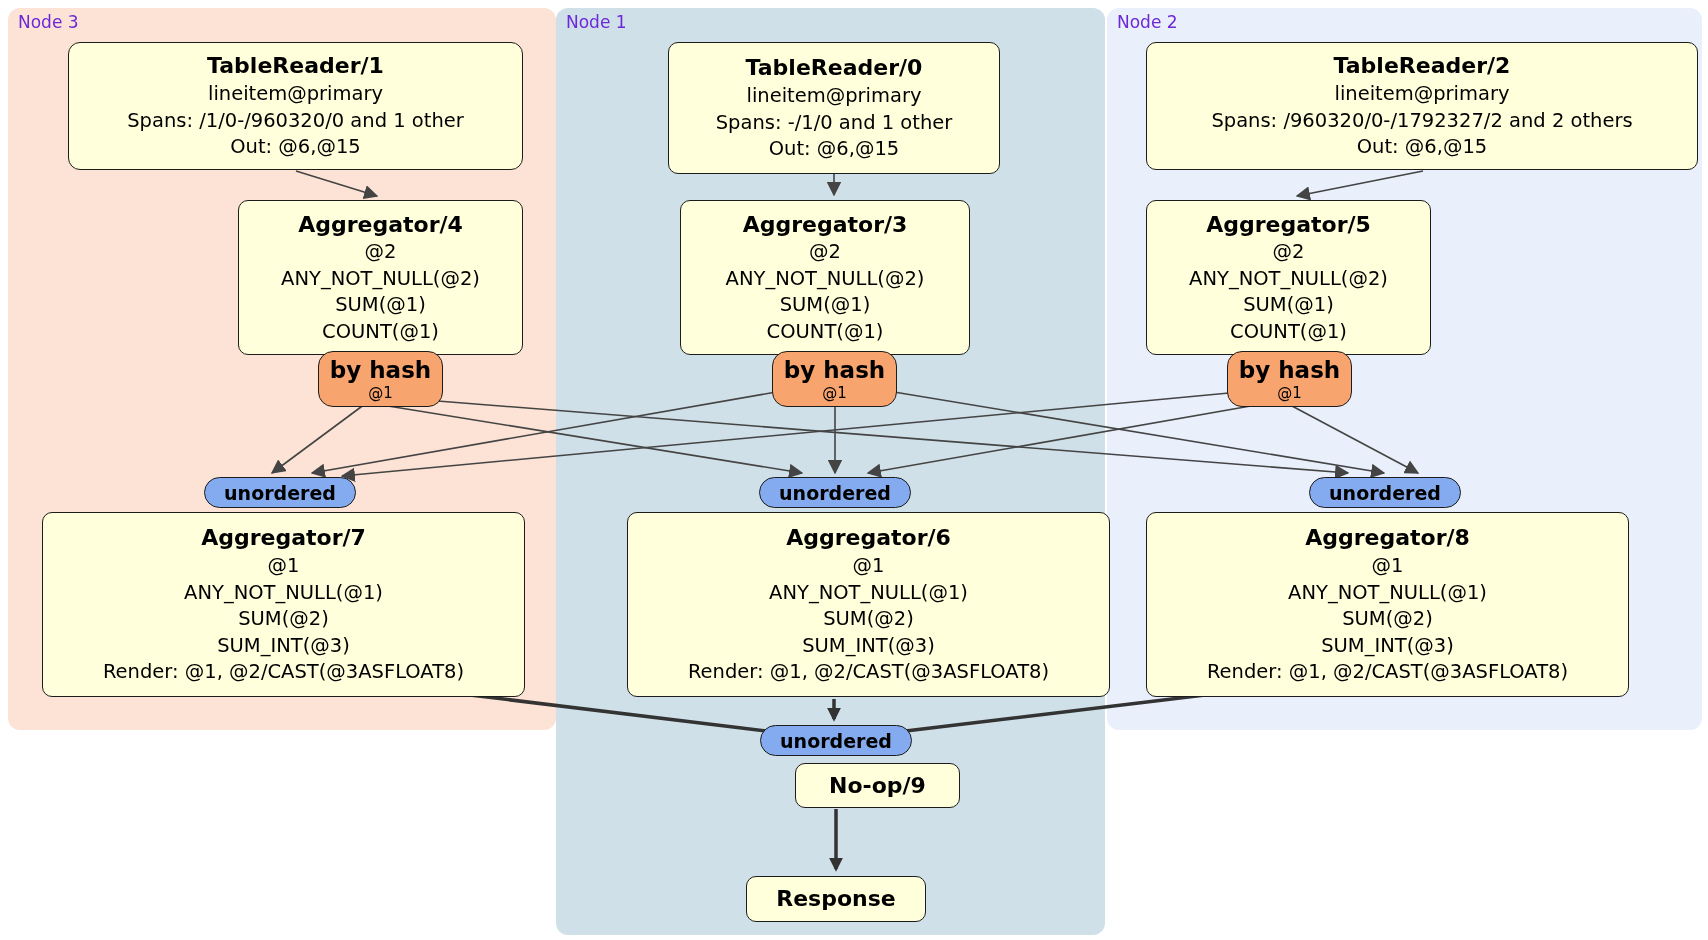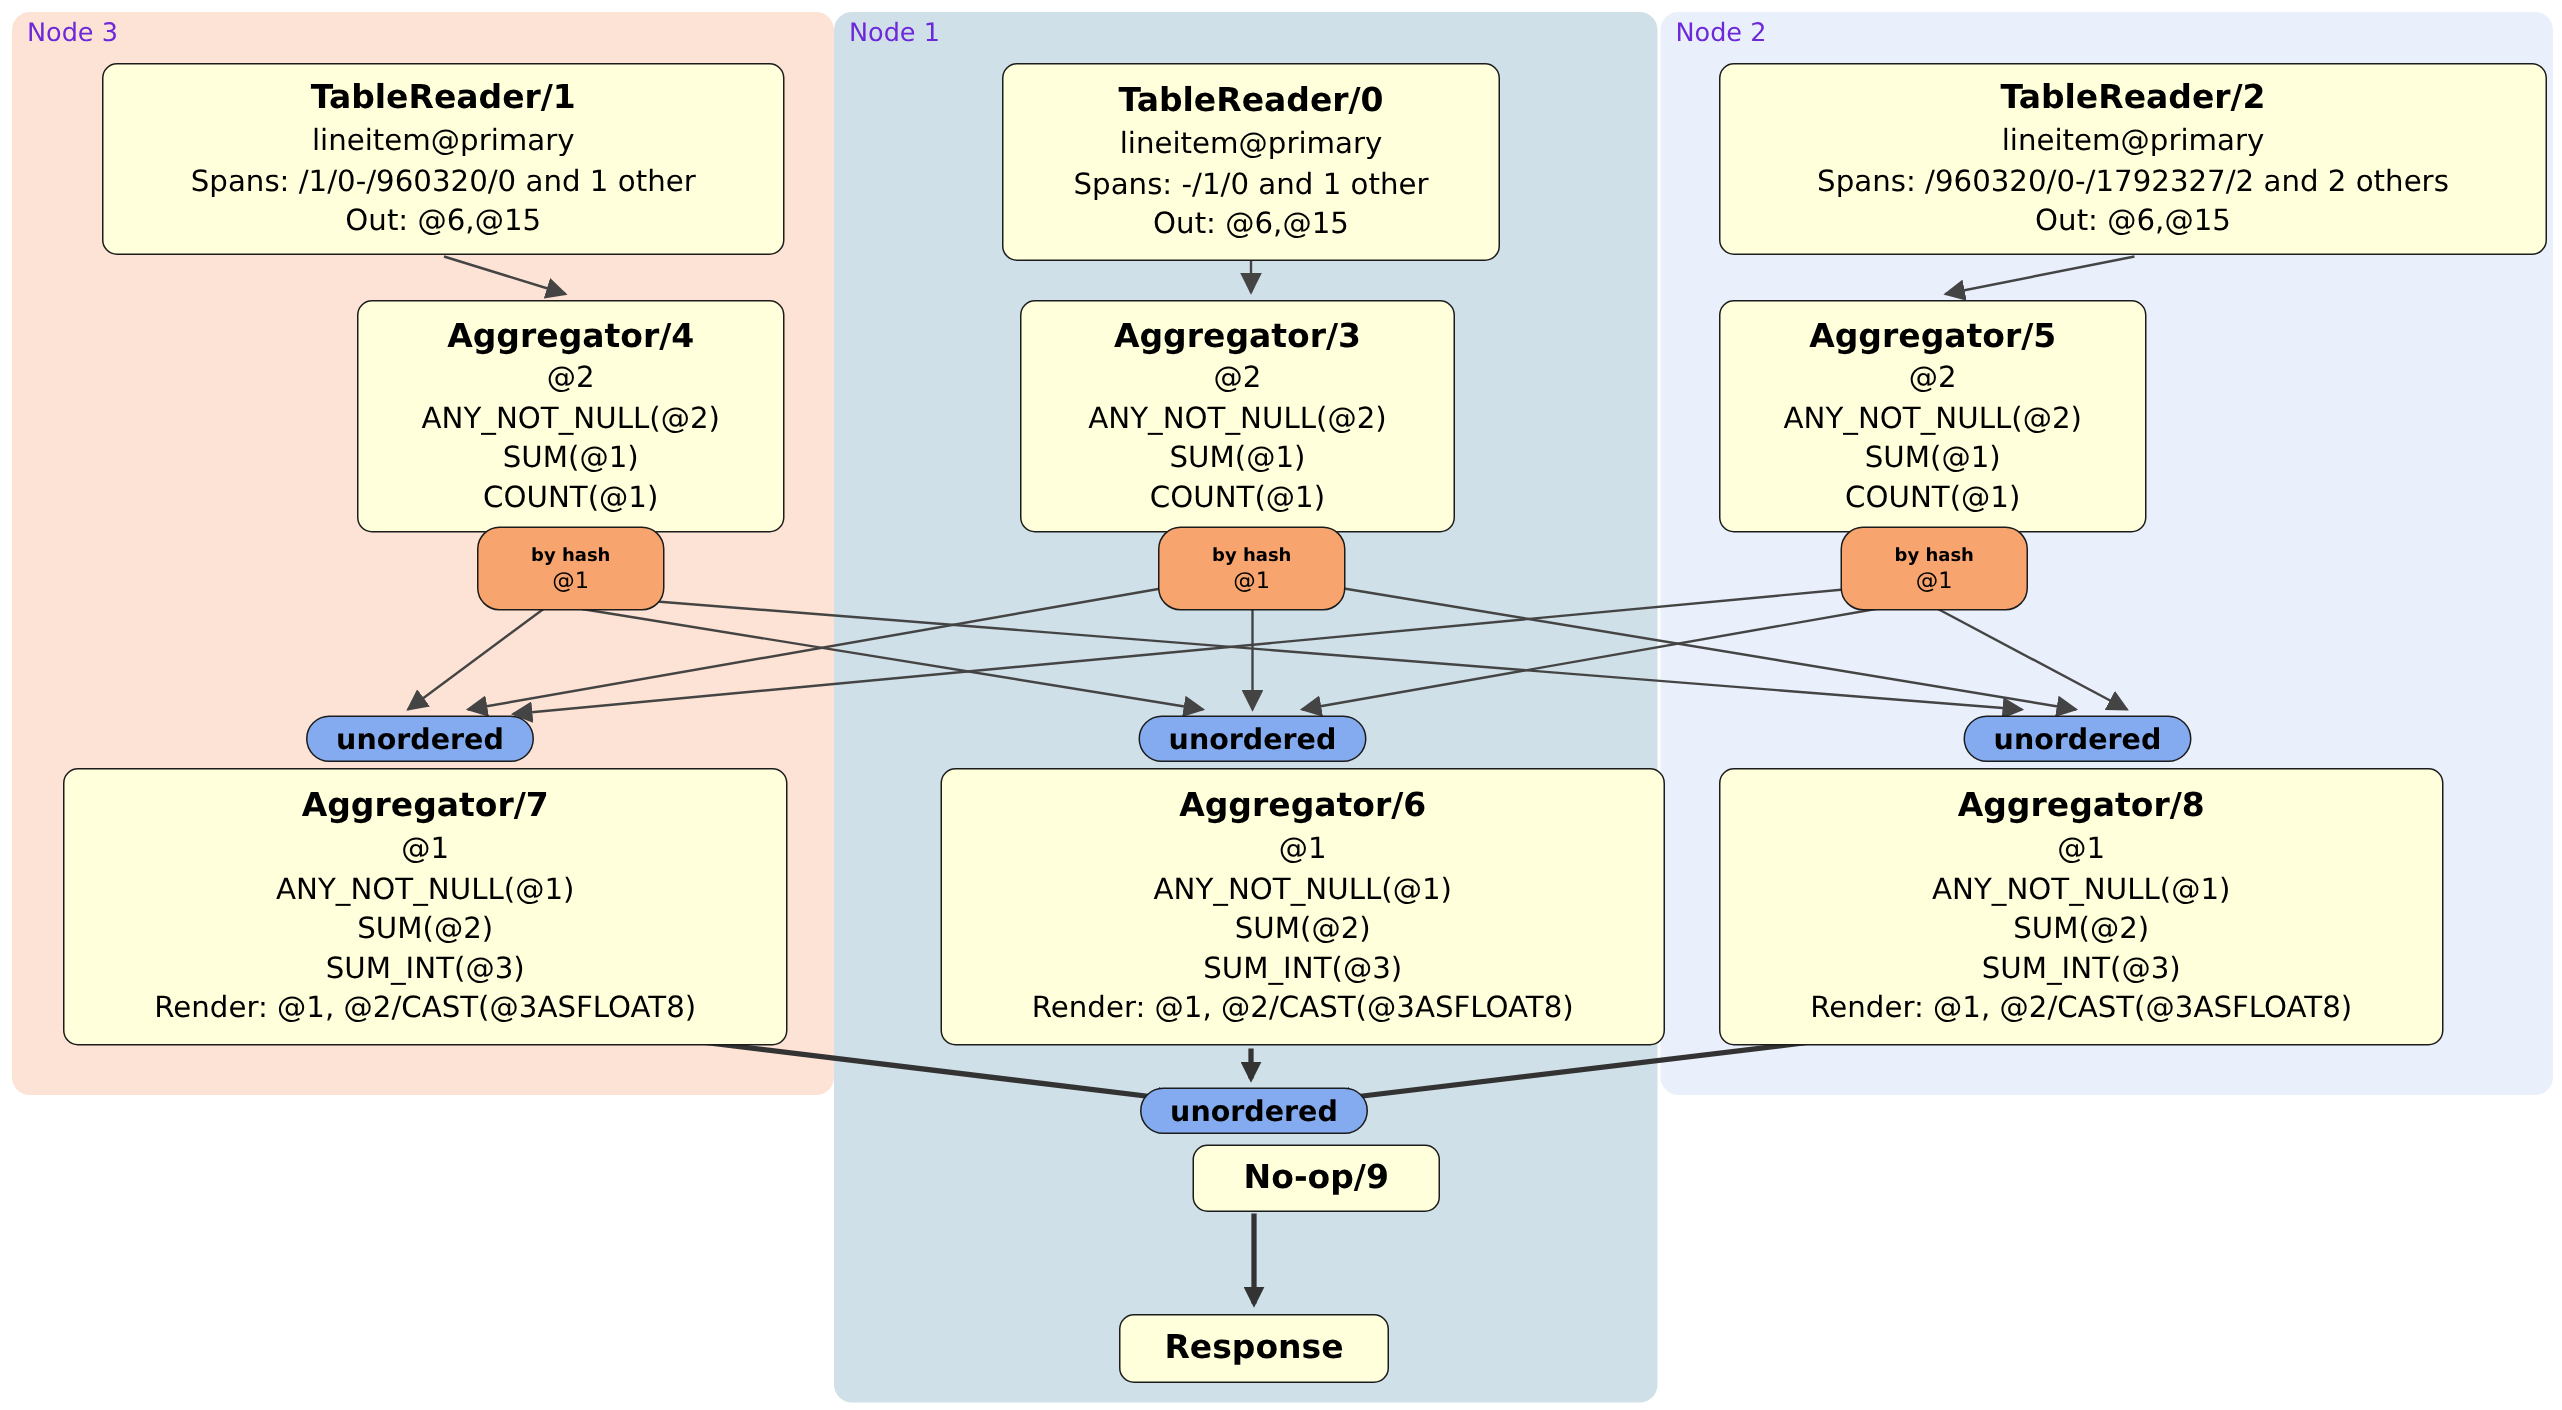--- a/index.html
+++ b/index.html
@@ -18,21 +18,21 @@
     text-align: center; padding: 4px 10px;
   }
   .proc-title { font-weight: bold; font-size: 22px; line-height: 1.35; white-space: nowrap; }
   .proc-line { font-size: 19.5px; line-height: 1.36; white-space: nowrap; }
 
   .router {
     position: absolute; background: var(--router-fill, #f8a46e);
     border: 1.5px solid #1c1c1c; border-radius: 15px;
     display: flex; flex-direction: column; justify-content: center; align-items: center; text-align: center;
   }
-  .router-label { font-weight: bold; font-size: 12px; line-height: 1.25; }
+  .router-label { font-weight: bold; font-size: 23px; line-height: 1.25; }
   .router-sub { font-size: 15px; line-height: 1.2; }
 
   .stream {
     position: absolute; background: var(--stream-fill, #84abef);
     border: 1.5px solid #1c1c1c; border-radius: 16px;
     display: flex; justify-content: center; align-items: center;
     font-weight: bold; font-size: 19px; white-space: nowrap;
   }
 </style>
 </head>
@@ -75,21 +75,21 @@
       <line x1="1292" y1="406" x2="1418" y2="473"></line>
     </g>
     <g style="stroke:var(--edge-thick,#333);" stroke-width="3.5" fill="none" marker-end="url(#arrowThick)">
       <line x1="470" y1="695" x2="783" y2="733"></line>
       <line x1="834" y1="699" x2="834" y2="719"></line>
       <line x1="1205" y1="695" x2="889" y2="733"></line>
       <line x1="836" y1="809" x2="836" y2="869"></line>
     </g>
   </svg>
 
-  <div class="proc" style="left:68px; top:42px; width:455px; height:128px;">
+  <div class="proc" style="left:68px; top:42px; width:455px; height:128px;border-radius:12px;">
     <div class="proc-title">TableReader/1</div>
     <div class="proc-line">lineitem@primary</div>
     <div class="proc-line">Spans: /1/0-/960320/0 and 1 other</div>
     <div class="proc-line">Out: @6,@15</div>
   </div>
   <div class="proc" style="left:668px; top:42px; width:332px; height:132px;">
     <div class="proc-title">TableReader/0</div>
     <div class="proc-line">lineitem@primary</div>
     <div class="proc-line">Spans: -/1/0 and 1 other</div>
     <div class="proc-line">Out: @6,@15</div>

